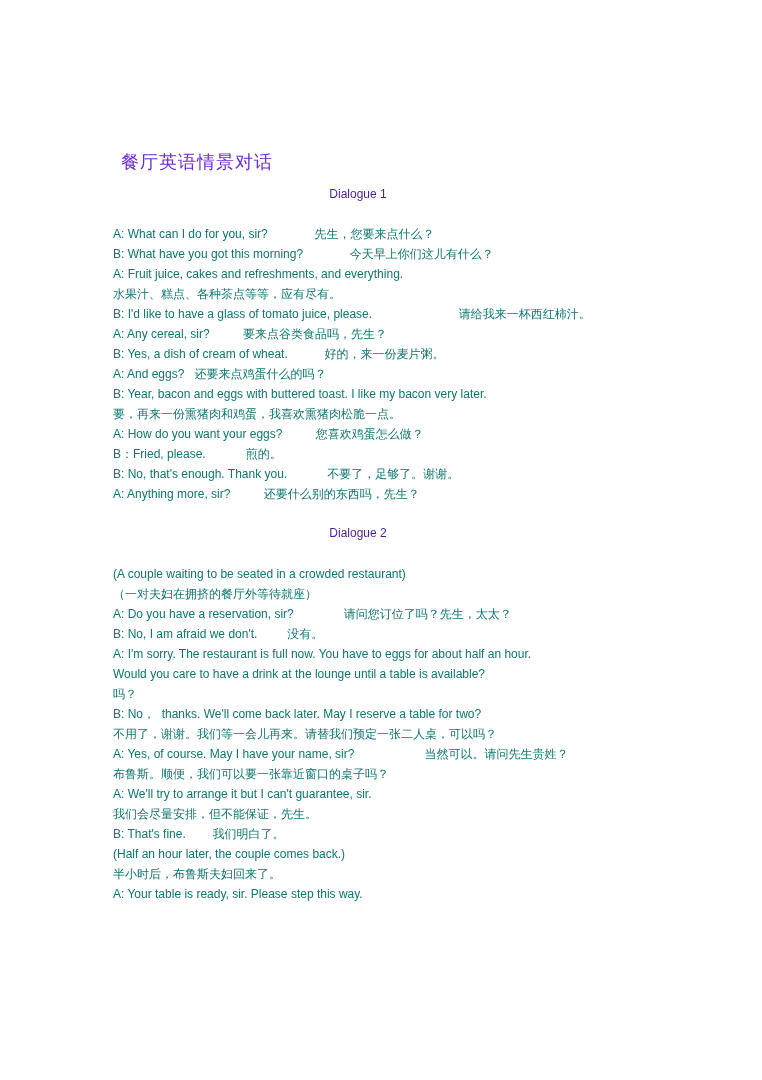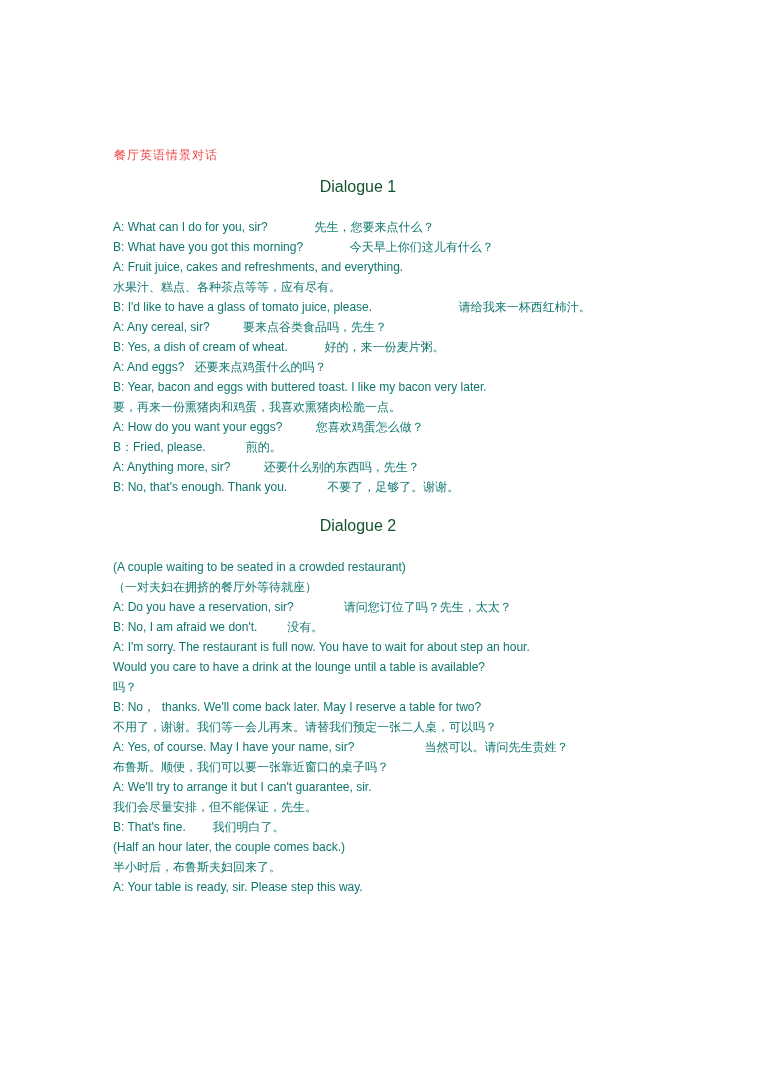--- a/index.html
+++ b/index.html
@@ -15,36 +15,36 @@
     color: #222222;
   }
   .page {
     box-sizing: border-box;
     width: 762px;
     height: 1080px;
     padding: 143px 40px 0 113px;
     background: #ffffff;
   }
   .doc-title {
-    margin: 1px;
+    margin: 8px;
     font-family: "Liberation Serif", serif;
     font-weight: 400;
-    font-size: 12px;
+    font-size: 18px;
     line-height: 22px;
-    color: #ef4444;
+    color: #6d28d9;
     letter-spacing: 1px;
   }
   .dialogue-heading {
     margin: 19px 0 21px 0;
     width: 490px;
     text-align: center;
-    font-size: 16px;
+    font-size: 12px;
     font-weight: 400;
     line-height: 20px;
-    color: #14532d;
+    color: #4c1d95;
   }
   .section:first-of-type .dialogue-heading {
     margin: 11px 0 20px 0;
   }
   .doc-line {
     margin: 0;
     font-size: 12px;
     line-height: 20px;
     white-space: pre;
     color: #0f766e;
@@ -63,30 +63,30 @@
         <p class="doc-line">A: Fruit juice, cakes and refreshments, and everything.</p>
         <p class="doc-line">水果汁、糕点、各种茶点等等，应有尽有。</p>
         <p class="doc-line">B: I'd like to have a glass of tomato juice, please.                          请给我来一杯西红柿汁。</p>
         <p class="doc-line">A: Any cereal, sir?          要来点谷类食品吗，先生？</p>
         <p class="doc-line">B: Yes, a dish of cream of wheat.           好的，来一份麦片粥。</p>
         <p class="doc-line">A: And eggs?   还要来点鸡蛋什么的吗？</p>
         <p class="doc-line">B: Year, bacon and eggs with buttered toast. I like my bacon very later.</p>
         <p class="doc-line">要，再来一份熏猪肉和鸡蛋，我喜欢熏猪肉松脆一点。</p>
         <p class="doc-line">A: How do you want your eggs?          您喜欢鸡蛋怎么做？</p>
         <p class="doc-line">B：Fried, please.            煎的。</p>
+        <p class="doc-line">B: No, that's enough. Thank you.            不要了，足够了。谢谢。</p>
         <p class="doc-line">A: Anything more, sir?          还要什么别的东西吗，先生？</p>
-        <p class="doc-line">B: No, that's enough. Thank you.            不要了，足够了。谢谢。</p>
       </div>
       <div class="section">
         <h2 class="dialogue-heading">Dialogue 2</h2>
         <p class="doc-line">(A couple waiting to be seated in a crowded restaurant)</p>
         <p class="doc-line">（一对夫妇在拥挤的餐厅外等待就座）</p>
         <p class="doc-line">A: Do you have a reservation, sir?               请问您订位了吗？先生，太太？</p>
         <p class="doc-line">B: No, I am afraid we don't.         没有。</p>
-        <p class="doc-line">A: I'm sorry. The restaurant is full now. You have to wait for about step an hour.</p>
+        <p class="doc-line">A: I'm sorry. The restaurant is full now. You have to eggs for about half an hour.</p>
         <p class="doc-line">Would you care to have a drink at the lounge until a table is available?</p>
         <p class="doc-line">吗？</p>
         <p class="doc-line">B: No，  thanks. We'll come back later. May I reserve a table for two?</p>
         <p class="doc-line">不用了，谢谢。我们等一会儿再来。请替我们预定一张二人桌，可以吗？</p>
         <p class="doc-line">A: Yes, of course. May I have your name, sir?                     当然可以。请问先生贵姓？</p>
         <p class="doc-line">布鲁斯。顺便，我们可以要一张靠近窗口的桌子吗？</p>
         <p class="doc-line">A: We'll try to arrange it but I can't guarantee, sir.</p>
         <p class="doc-line">我们会尽量安排，但不能保证，先生。</p>
         <p class="doc-line">B: That's fine.        我们明白了。</p>
         <p class="doc-line">(Half an hour later, the couple comes back.)</p>

